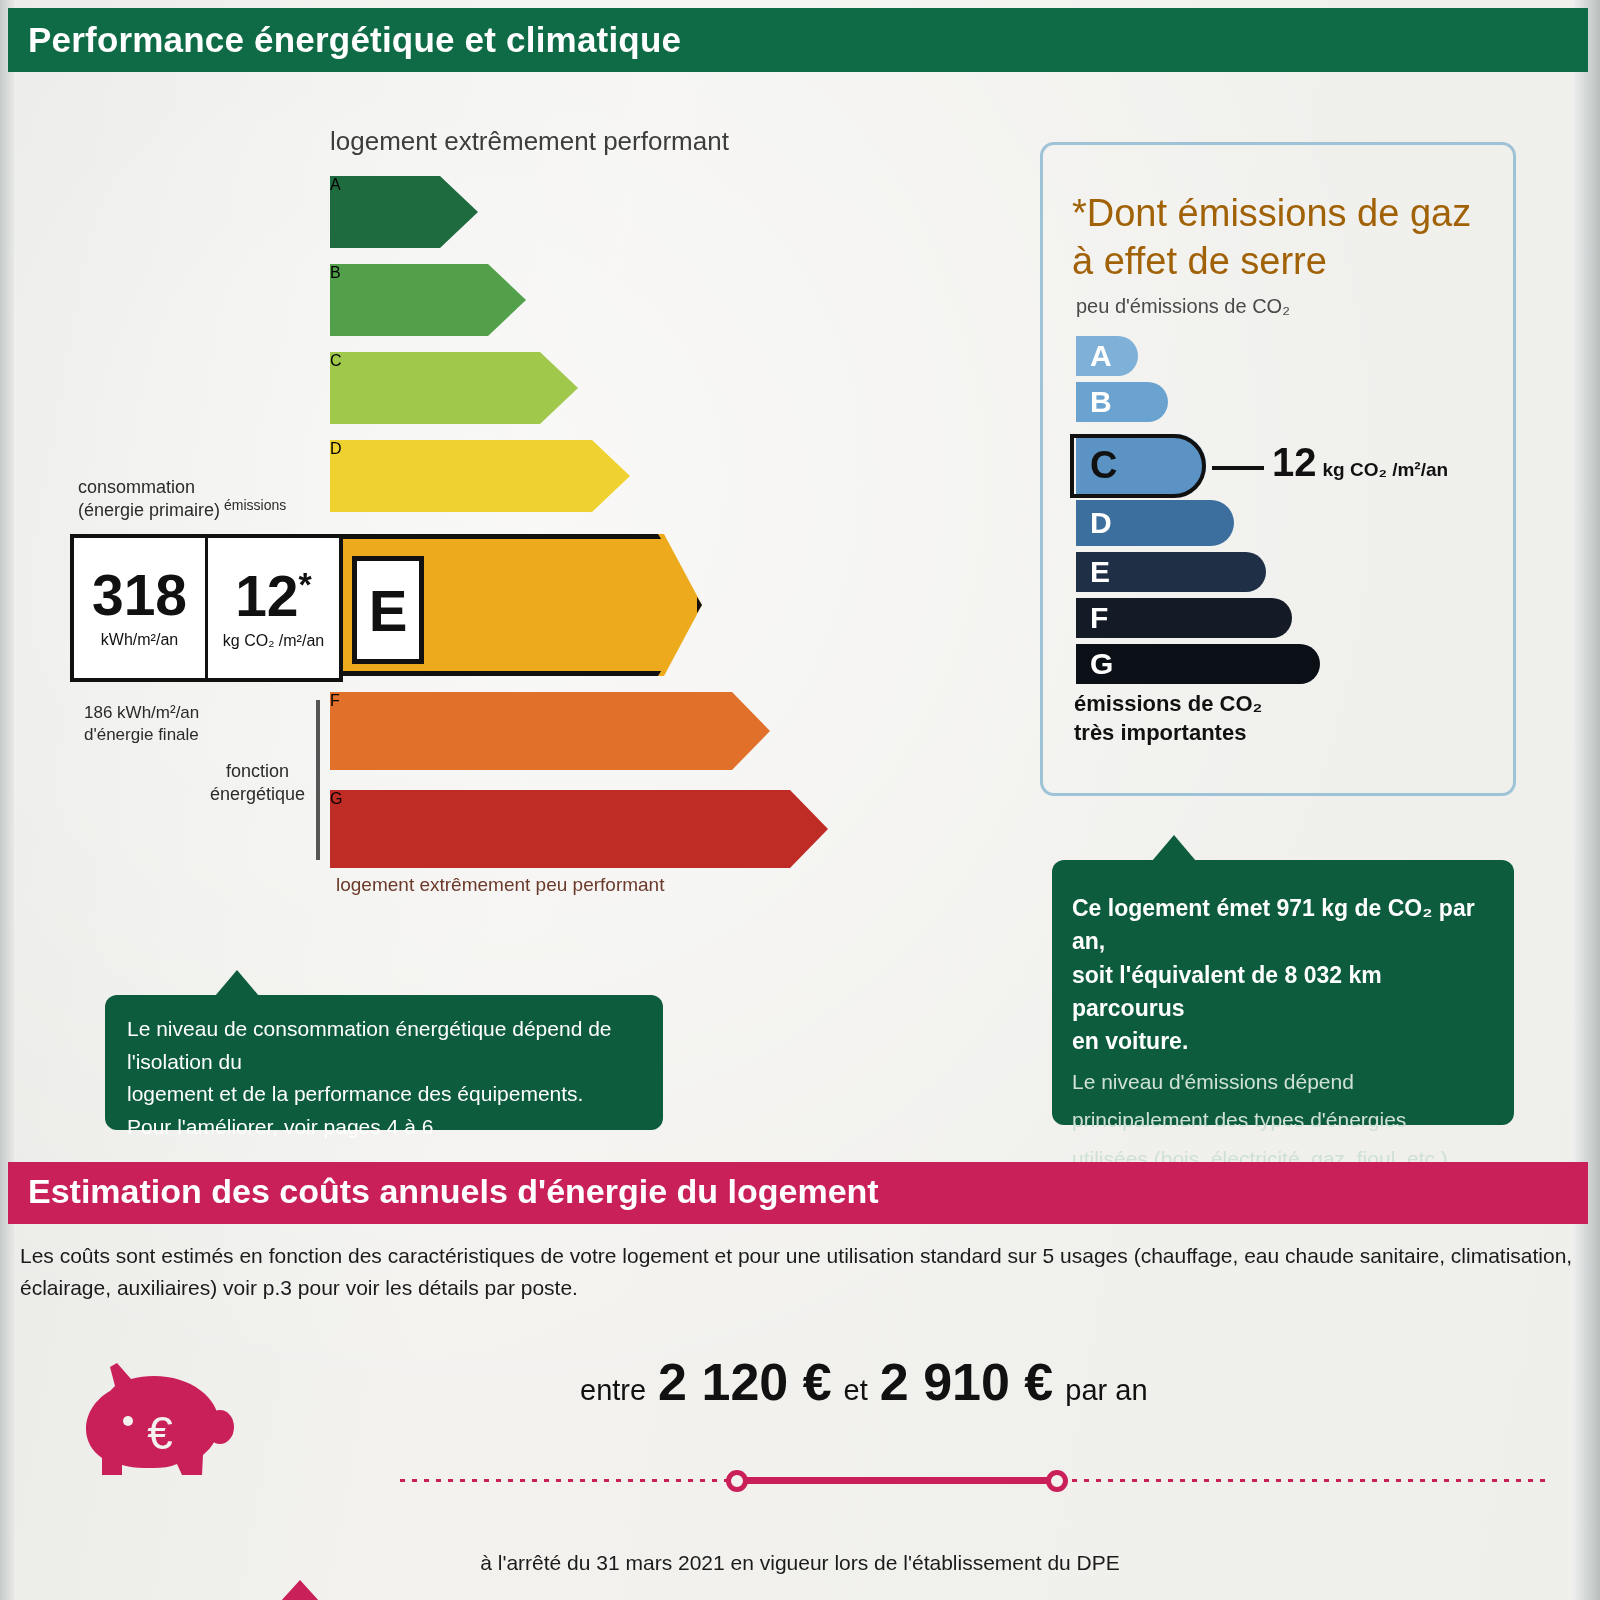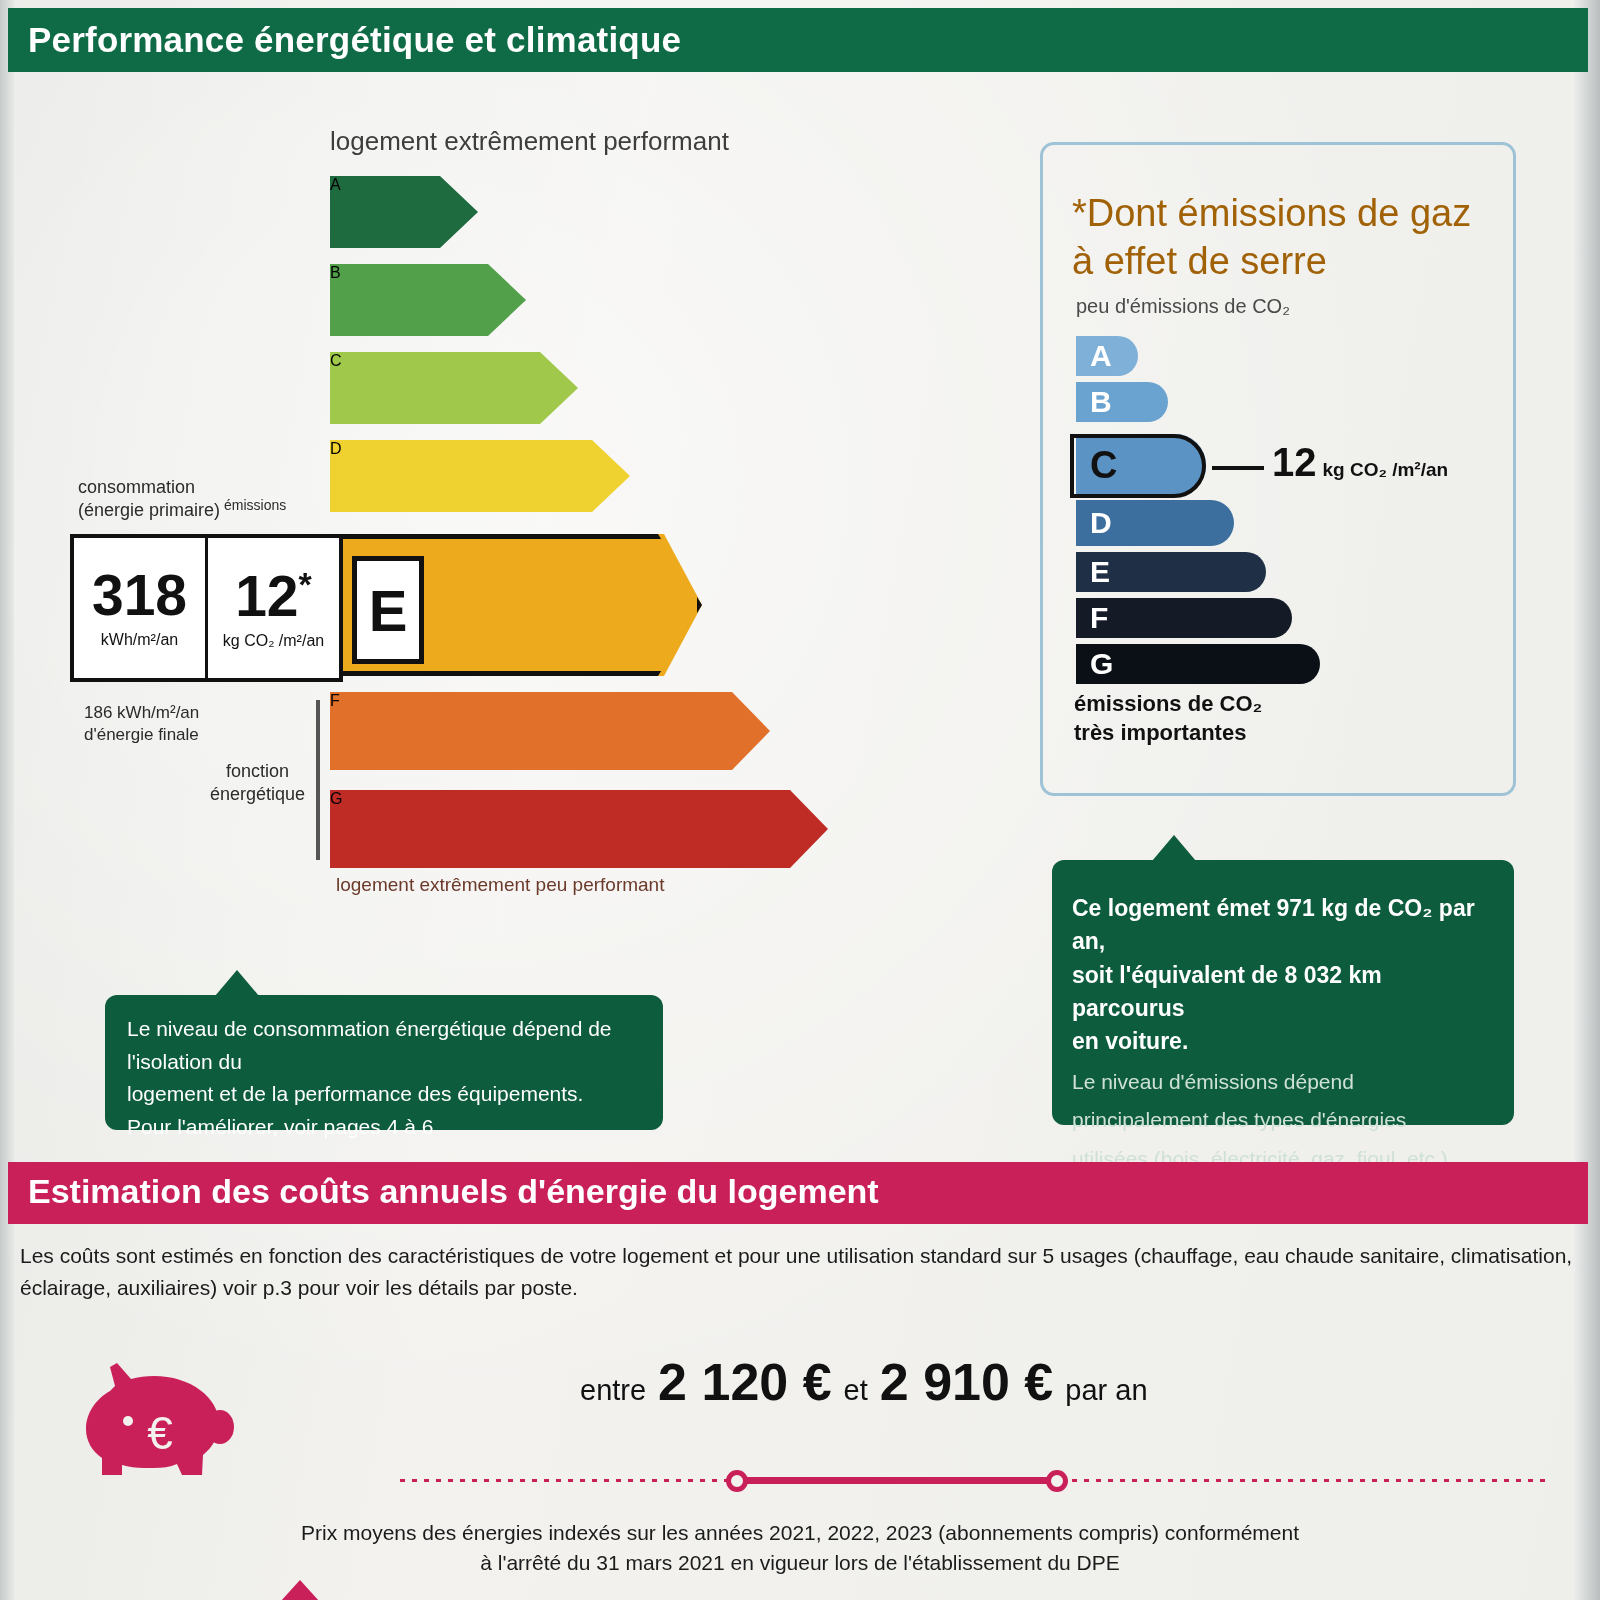--- a/index.html
+++ b/index.html
@@ -325,17 +325,17 @@
   </div>
 
   <div class="slider">
     <div class="dots"></div>
     <div class="fill"></div>
     <div class="knob" style="left:326px;"></div>
     <div class="knob" style="left:646px;"></div>
   </div>
 
   <div class="note">
-    <span>Prix moyens des énergies indexés sur les années 2021, 2022, 2023 (abonnements compris) conformément</span><br>
+    <br>
     <span>à l'arrêté du 31 mars 2021 en vigueur lors de l'établissement du DPE</span>
   </div>
   <div class="bottom-tip"></div>
 </div>
 
 </body></html>

